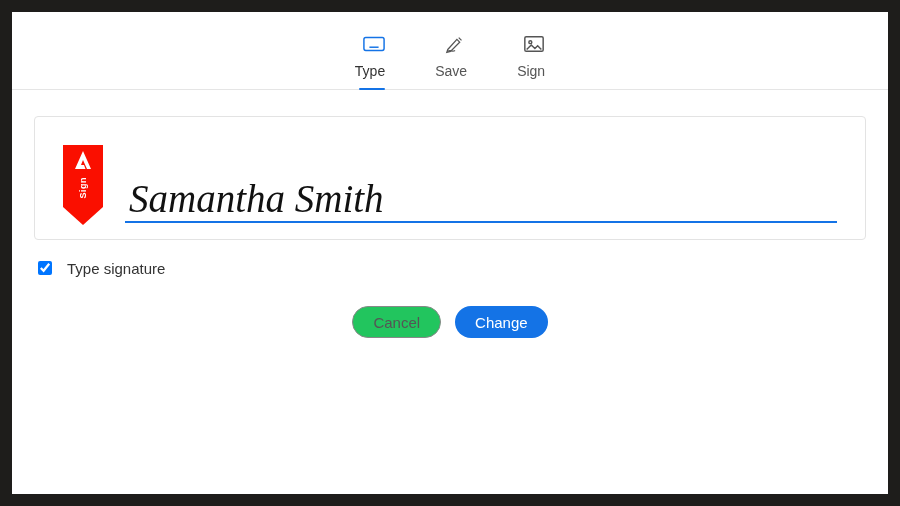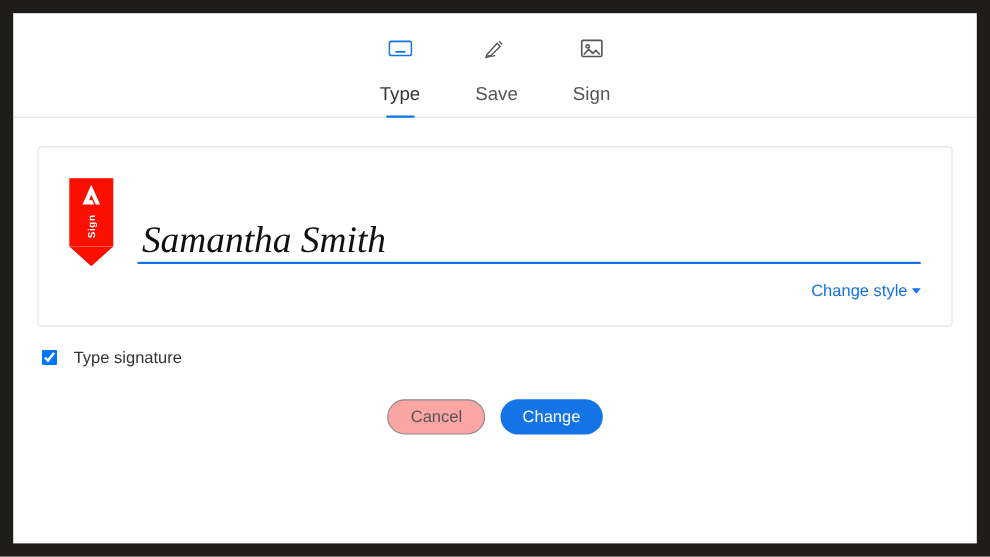--- a/index.html
+++ b/index.html
@@ -17,23 +17,23 @@
     display:flex;
     justify-content:center;
     gap:50px;
     padding-top:22px;
     padding-bottom:10px;
     border-bottom:1px solid #e5e5e5;
   }
   .tab{
     display:flex;
     flex-direction:column;
-    align-items:center;
-    gap:17px;
-    font-size:17px;
+    align-items:flex-end;
+    gap:6px;
+    font-size:14px;
     color:#555;
     cursor:pointer;
     position:relative;
   }
   .tab svg{width:22px;height:20px;}
   .tab.active{color:#333;}
   .tab.active svg{color:#1473e6;}
   .tab.active::after{
     content:"";
     position:absolute;
@@ -81,21 +81,21 @@
     margin-top:2px;
     transform:rotate(180deg);
     writing-mode:vertical-rl;
     letter-spacing:0.5px;
   }
   .sig-line{
     flex:1;
     border:none;
     border-bottom:2px solid #1473e6;
     font-family:"Brush Script MT","Segoe Script","Lucida Handwriting",cursive;
-    font-size:34px;
+    font-size:39px;
     font-style:italic;
     line-height:1;
     padding:0 4px 0 4px;
     outline:none;
     color:#111;
     background:transparent;
   }
   .change-row{
     text-align:right;
     padding-top:16px;
@@ -131,21 +131,21 @@
   .btn{
     min-width:80px;
     height:32px;
     padding:0 20px;
     border-radius:16px;
     font-size:15px;
     cursor:pointer;
     display:inline-flex;align-items:center;justify-content:center;
   }
   .btn-cancel{
-    background:#fca5a5;color:#555;
+    background:#22c55e;color:#555;
     border:1.5px solid #888;
   }
   .btn-apply{
     background:#1473e6;color:#fff;border:none;
   }
 </style>
 </head>
 <body>
 
 <div class="tabs">
@@ -197,26 +197,20 @@
         <span>
           <svg width="20" height="22" viewBox="0 0 20 22">
             <path d="M2 20 L10 2 L18 20 L14 20 L10 11 L8 16 L11 16 L12.5 20 Z" fill="#fff"></path>
           </svg>
         </span>
         <span class="tag-label">Sign</span>
       </div>
     </div>
     <input type="text" class="sig-line" value="Samantha Smith" style="">
   </div>
-  <div class="change-row">
-    <span class="change-link">
-      <span>Change style</span>
-      <span class="caret"></span>
-    </span>
-  </div>
 </div>
 
 <label class="save-row">
   <input type="checkbox" checked="" style="">
   <span>Type signature</span>
 </label>
 
 <div class="footer">
   <button class="btn btn-cancel">Cancel</button>
   <button class="btn btn-apply">Change</button>

